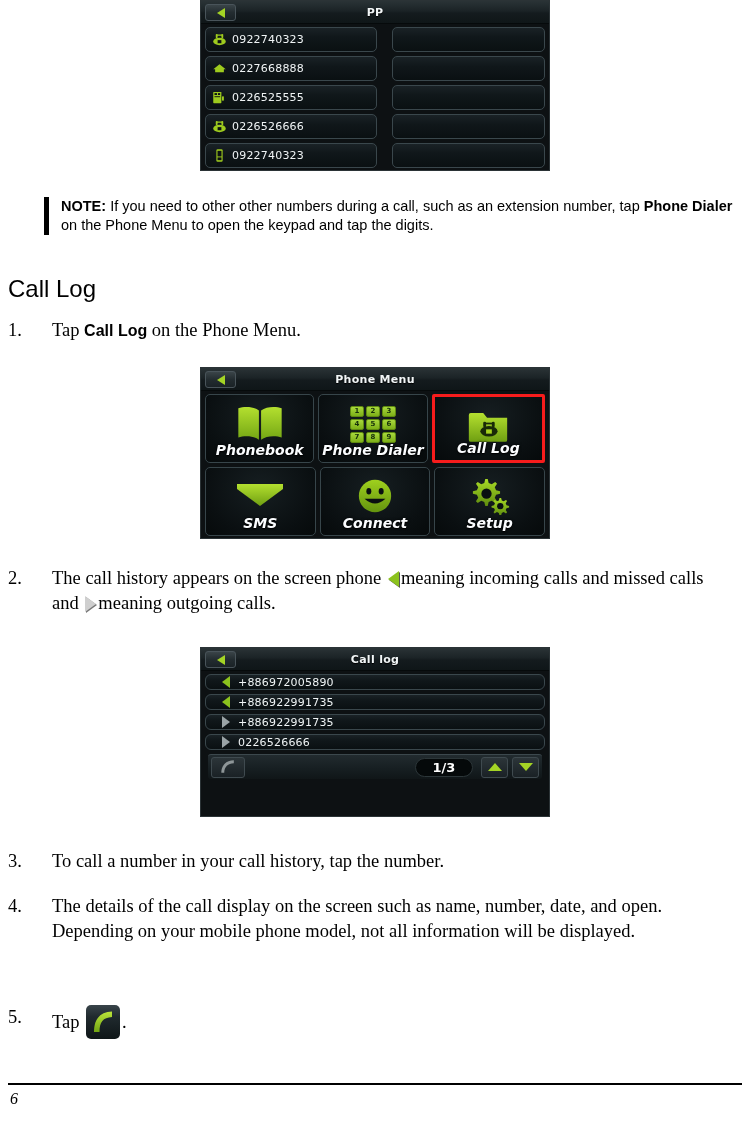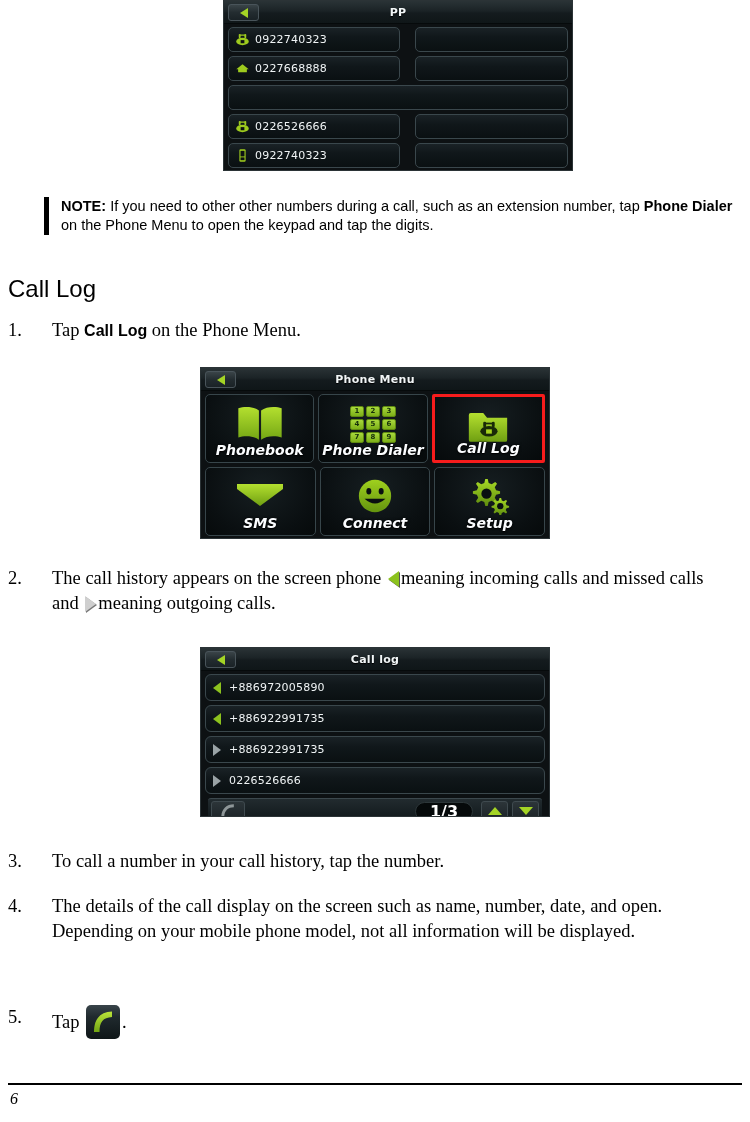--- a/index.html
+++ b/index.html
@@ -186,27 +186,27 @@
     color: #16300a;
     display: flex;
     align-items: center;
     justify-content: center;
     line-height: 1;
   }
 
   
   .cl-body { padding: 3px 4px 0 4px; }
   .cl-row {
-    height: 27px;
+    height: 16px;
     border: 1px solid #3a474c;
     border-radius: 6px;
     background: linear-gradient(to bottom, #1a2226 0%, #10171a 40%, #0a1012 100%);
     display: flex;
     align-items: center;
-    padding: 0 7px;
+    padding: 0 16px;
     gap: 8px;
     margin-bottom: 4px;
   }
   .cl-num {
     font-family: "DejaVu Sans", sans-serif;
     font-size: 11px;
     color: #f0f4f5;
     letter-spacing: .2px;
   }
   .cl-dir-in {
@@ -243,21 +243,21 @@
   }
   .cl-spacer { flex: 1; }
   .cl-page {
     min-width: 58px;
     height: 19px;
     border-radius: 10px;
     background: #05090a;
     border: 1px solid #2c3639;
     display: flex; align-items: center; justify-content: center;
     font-family: "DejaVu Sans", sans-serif;
-    font-size: 16px;
+    font-size: 13px;
     font-weight: bold;
     color: #ffffff;
     margin-right: 4px;
   }
   .cl-arrowbtn {
     width: 27px; height: 21px;
     border: 1px solid #3f4a4f;
     border-radius: 3px;
     background: linear-gradient(to bottom, #2c3539 0%, #1a2125 100%);
     display: flex; align-items: center; justify-content: center;
@@ -301,21 +301,21 @@
     top: 1090px;
     font-family: "Liberation Serif", serif;
     font-style: italic;
     font-size: 16px;
     color: #000;
   }
 </style>
 </head>
 <body>
 
-<div class="device" style="left:200px; top:0px; height:171px;margin-left:23px;">
+<div class="device" style="left:200px; top:0px; height:171px;">
   <div class="dev-titlebar">
     <div class="back-btn">
       <span class="tri-left"></span>
     </div>
     <span class="dev-title">PP</span>
   </div>
   <div class="pp-body">
 
     <div class="pp-row">
       <div class="pp-cell left">
@@ -344,20 +344,34 @@
                 <rect x="5" y="12" width="14" height="6" rx="1"></rect>
           </g>
             </svg>
         </span>
         <span class="pp-num">0227668888</span>
       </div>
       <div class="pp-cell right"></div>
     </div>
 
     <div class="pp-row">
+      <div class="pp-cell left">
+        <span class="pp-icon">
+          <svg viewBox="0 0 24 24" width="15" height="15">
+              <g fill="#9ecb1e">
+            <rect x="2" y="3" width="13" height="18" rx="1"></rect>
+            <rect x="4" y="5" width="4" height="3" fill="#0d1113"></rect>
+            <rect x="9.5" y="5" width="3.5" height="3" fill="#0d1113"></rect>
+            <rect x="4" y="10" width="9" height="1.5" fill="#0d1113"></rect>
+            <rect x="16" y="10" width="3" height="7" rx="1"></rect>
+          </g>
+            </svg>
+        </span>
+        <span class="pp-num">0226525555</span>
+      </div>
       <div class="pp-cell right"></div>
     </div>
 
     <div class="pp-row">
       <div class="pp-cell left">
         <span class="pp-icon">
           <svg viewBox="0 0 24 24" width="15" height="15">
               <g fill="#9ecb1e">
             <ellipse cx="12" cy="15" rx="10" ry="6"></ellipse>
                 <rect x="9" y="13" width="6" height="5" fill="#0d1113"></rect>

